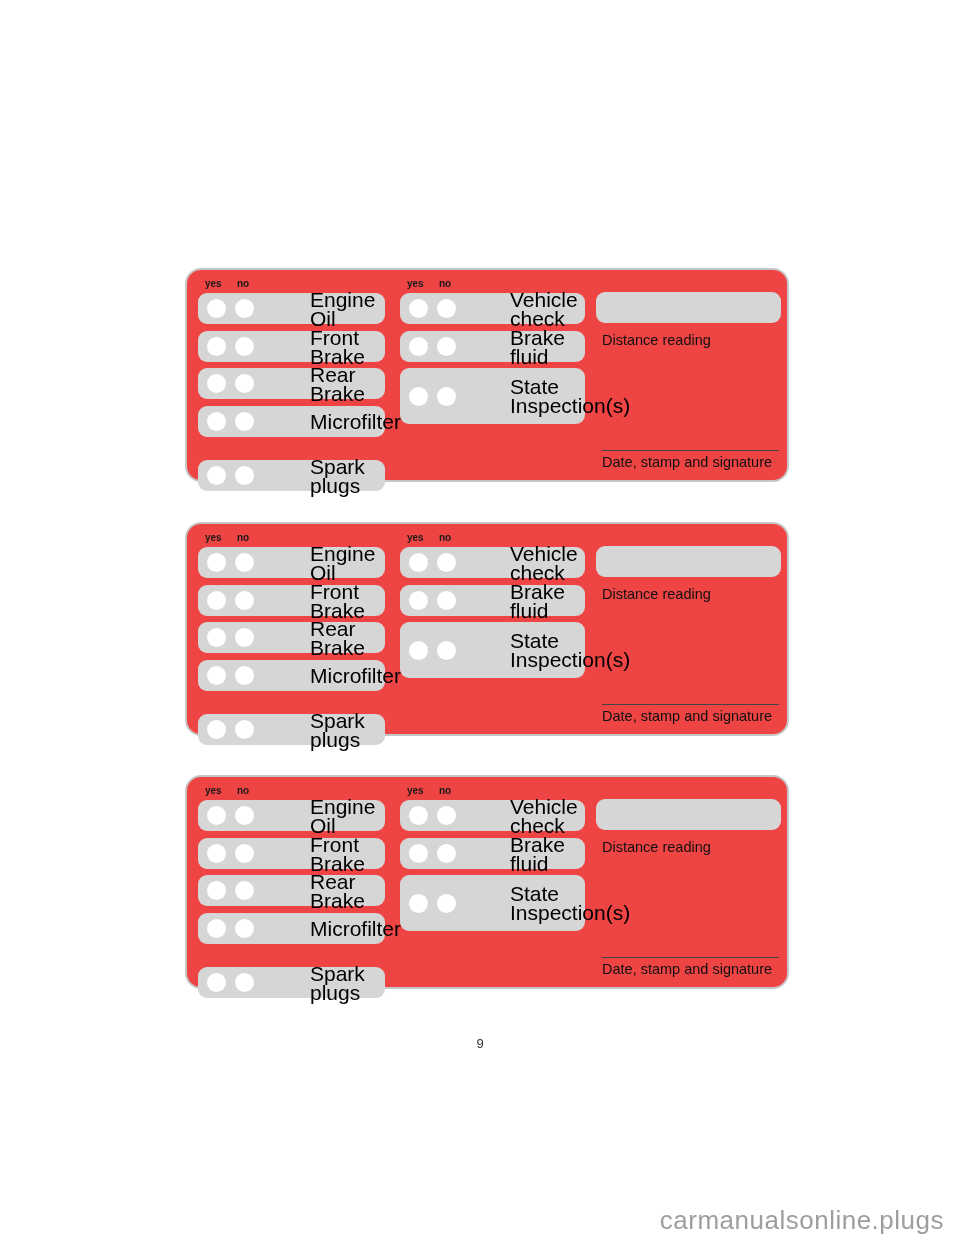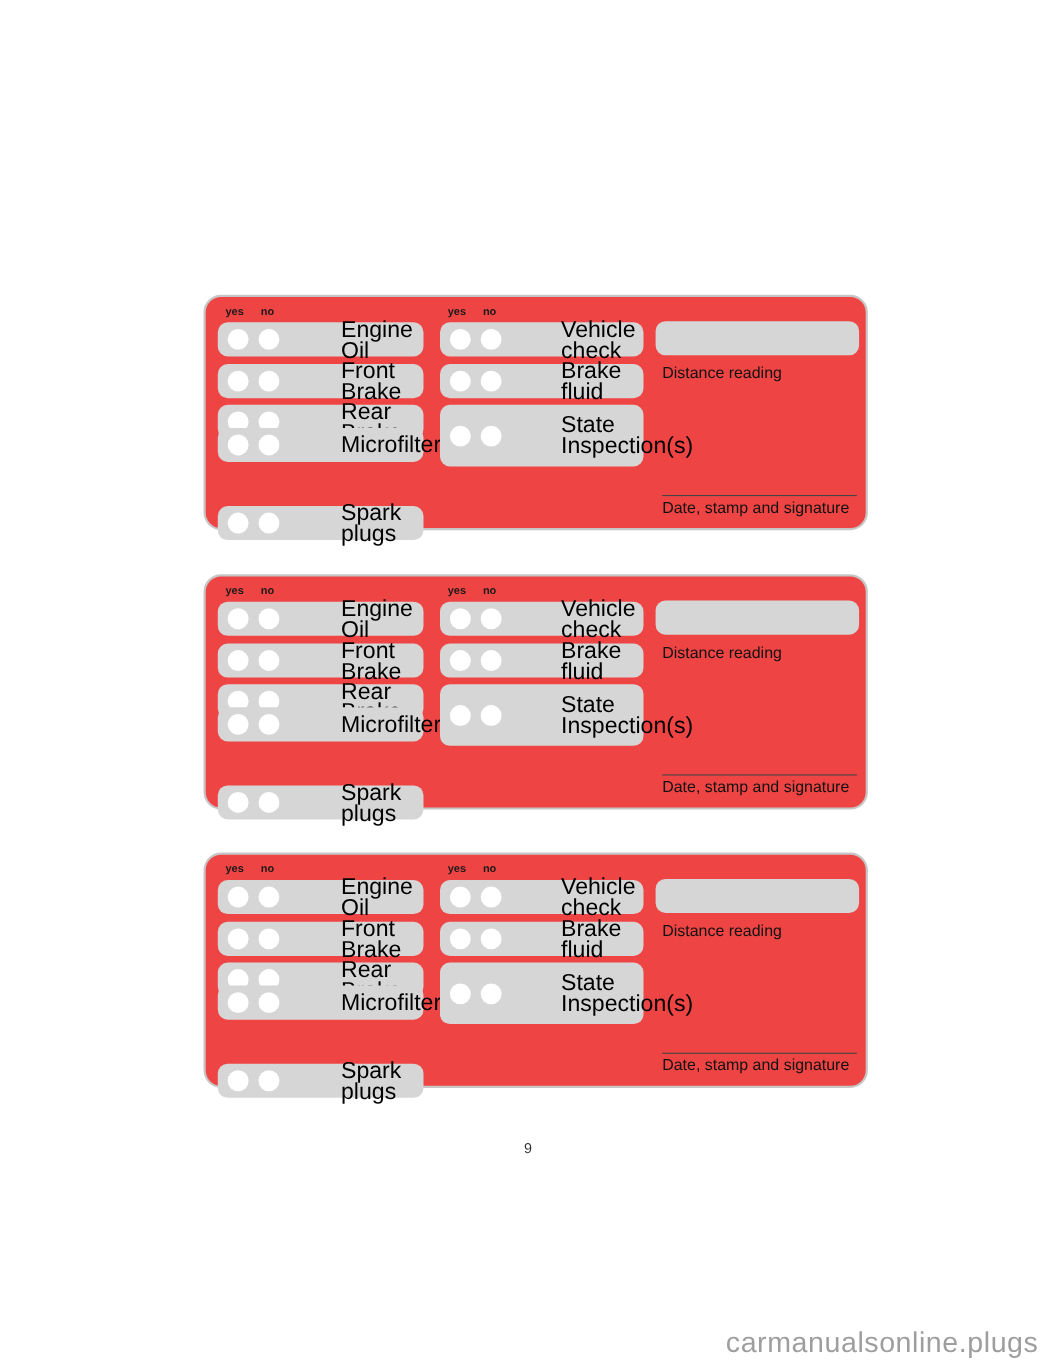--- a/index.html
+++ b/index.html
@@ -41,21 +41,21 @@
   .no-label  { position: absolute; left: 39px; top: 0; }
 
   .check-row {
     position: absolute; left: 0; width: 100%; height: 31px;
     background: var(--row-bg);
     border-radius: 9px;
   }
   .row-1 { top: 23px; }
   .row-2 { top: 61px; }
   .row-3 { top: 98px; }
-  .row-4 { top: 119px; }
+  .row-4 { top: 136px; }
   .row-5 { top: 190px; }
   .check-row.tall { height: 56px; }
 
   .circle {
     position: absolute; top: 50%; margin-top: -9.5px;
     width: 19px; height: 19px; border-radius: 50%;
     background: #ffffff;
   }
   .circle.yes { left: 9px; }
   .circle.no  { left: 37px; }

